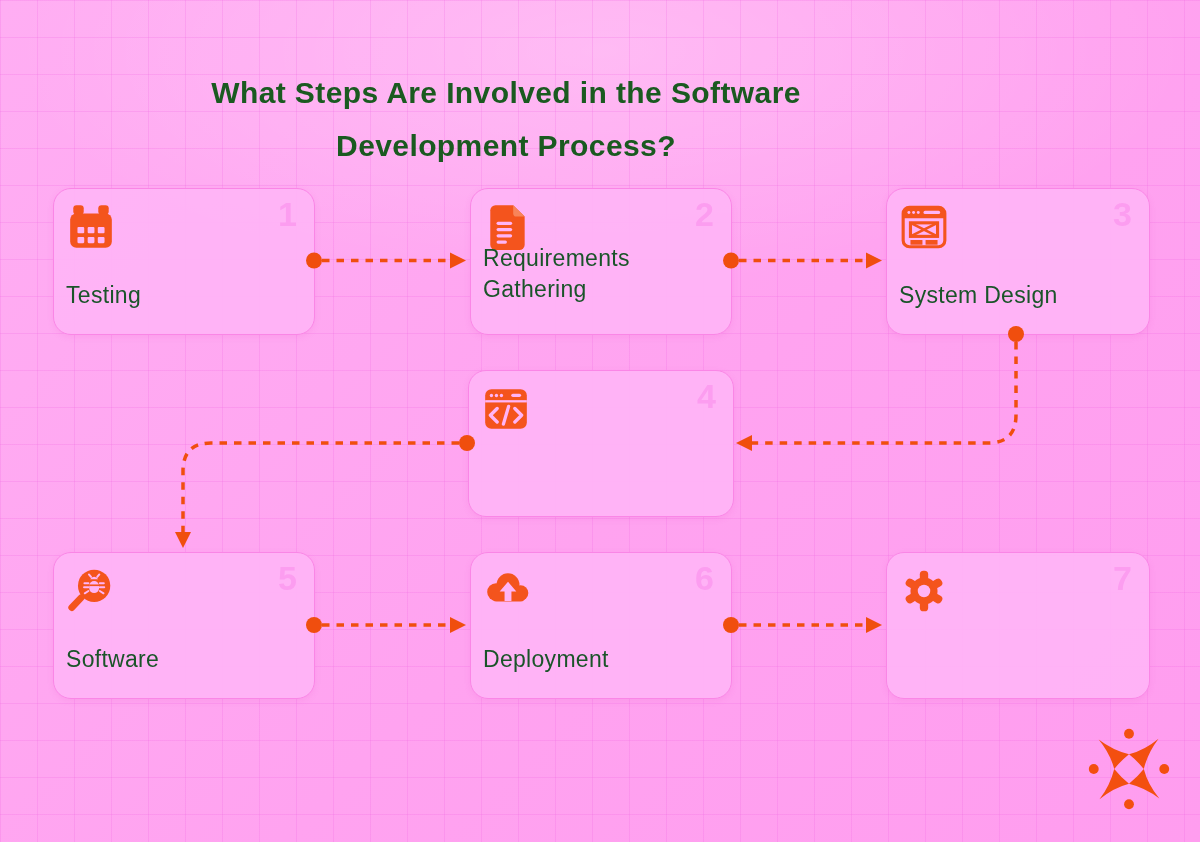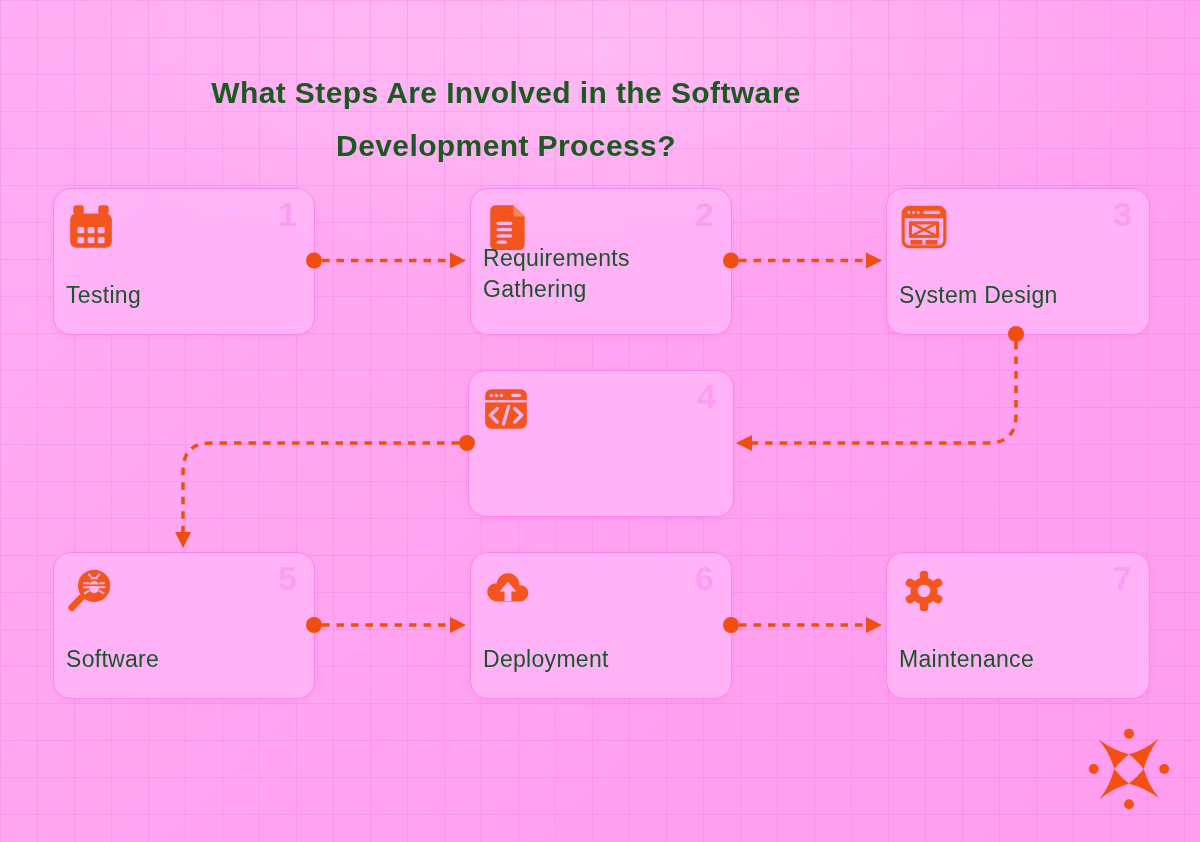--- a/index.html
+++ b/index.html
@@ -154,21 +154,20 @@
       <rect x="20" y="4.5" width="8" height="11" rx="3.5"></rect>
       <rect x="20" y="32.5" width="8" height="11" rx="3.5"></rect>
       <rect x="20" y="4.5" width="8" height="11" rx="3.5" transform="rotate(60 24 24)"></rect>
       <rect x="20" y="32.5" width="8" height="11" rx="3.5" transform="rotate(60 24 24)"></rect>
       <rect x="20" y="4.5" width="8" height="11" rx="3.5" transform="rotate(120 24 24)"></rect>
       <rect x="20" y="32.5" width="8" height="11" rx="3.5" transform="rotate(120 24 24)"></rect>
     </g>
     <circle cx="24" cy="24" r="6" fill="#ffb4f6"></circle>
   </svg>
   <div class="card-number">7</div>
-  <div class="card-label">Maintenance</div>
 </div>
 
 <svg class="connectors" width="1200" height="842" viewBox="0 0 1200 842">
   <g stroke="#f04e0e" stroke-width="3.5" fill="none" stroke-dasharray="7.5 7">
     <path d="M322 260.5 L448 260.5"></path>
     <path d="M739 260.5 L864 260.5"></path>
     <path d="M1016 342 L1016 415 Q1016 443 988 443 L748 443"></path>
     <path d="M459 443 L211 443 Q183 443 183 471 L183 532"></path>
     <path d="M322 625 L448 625"></path>
     <path d="M739 625 L864 625"></path>

